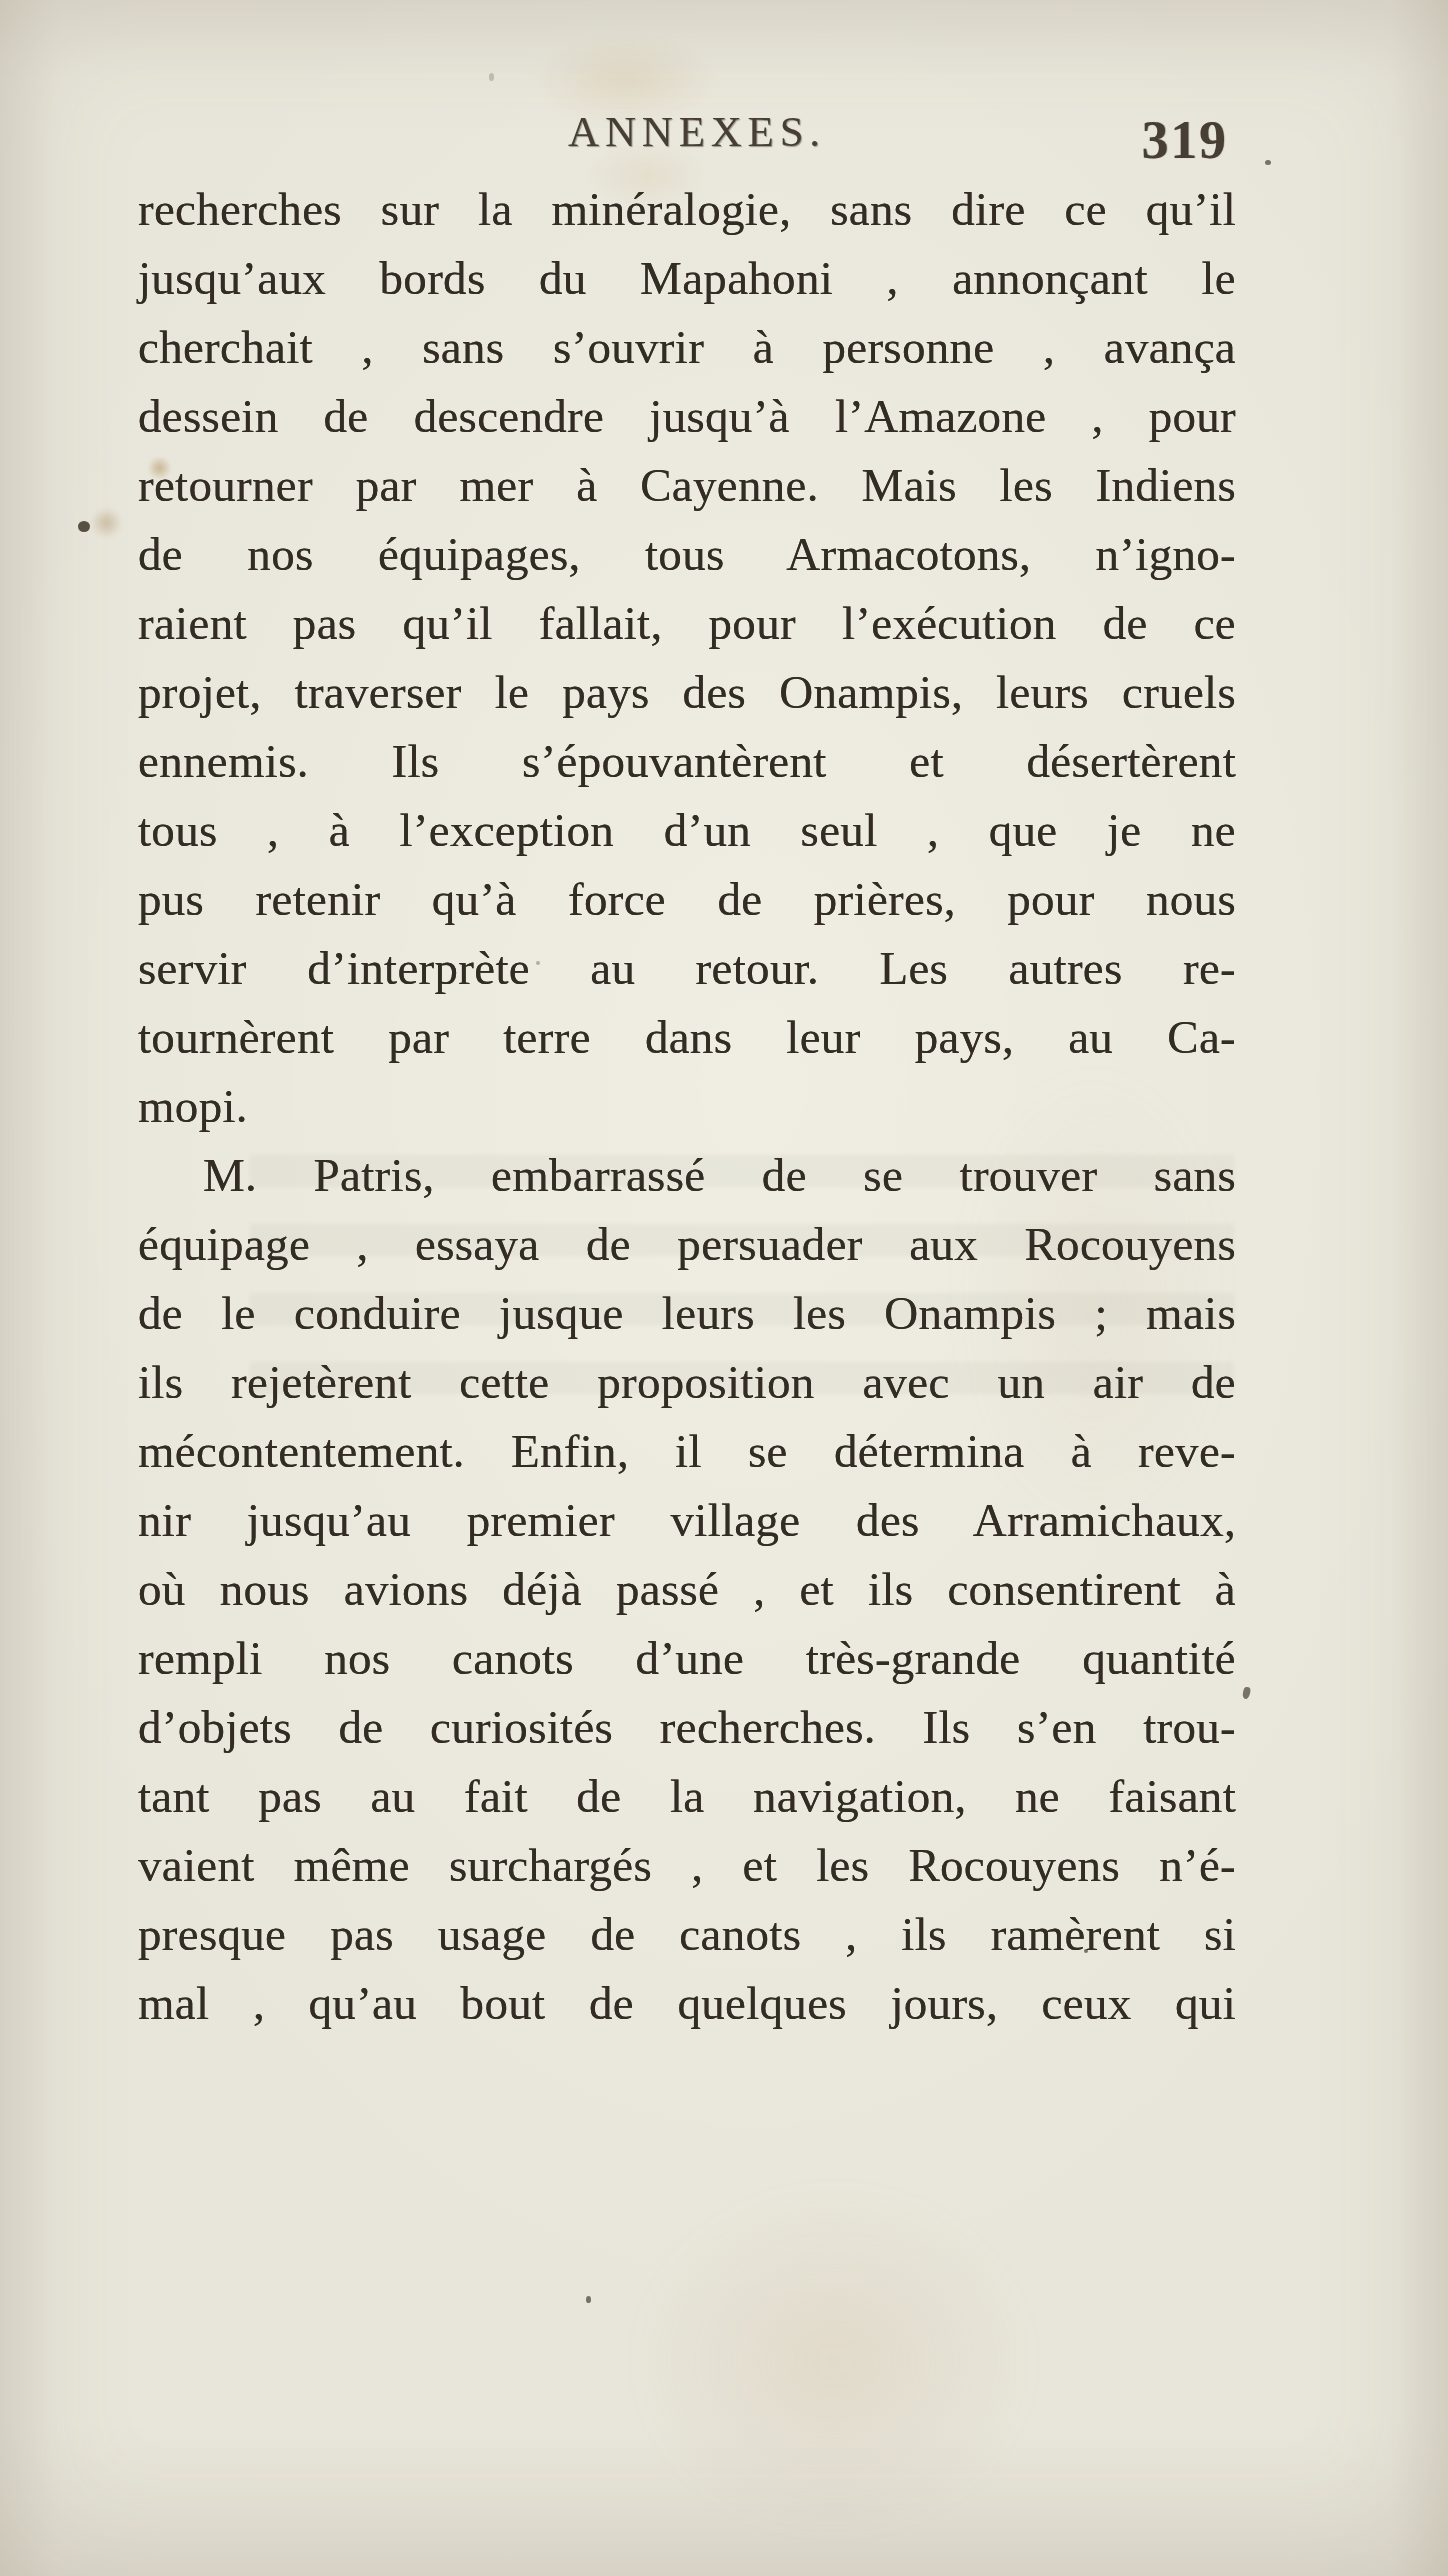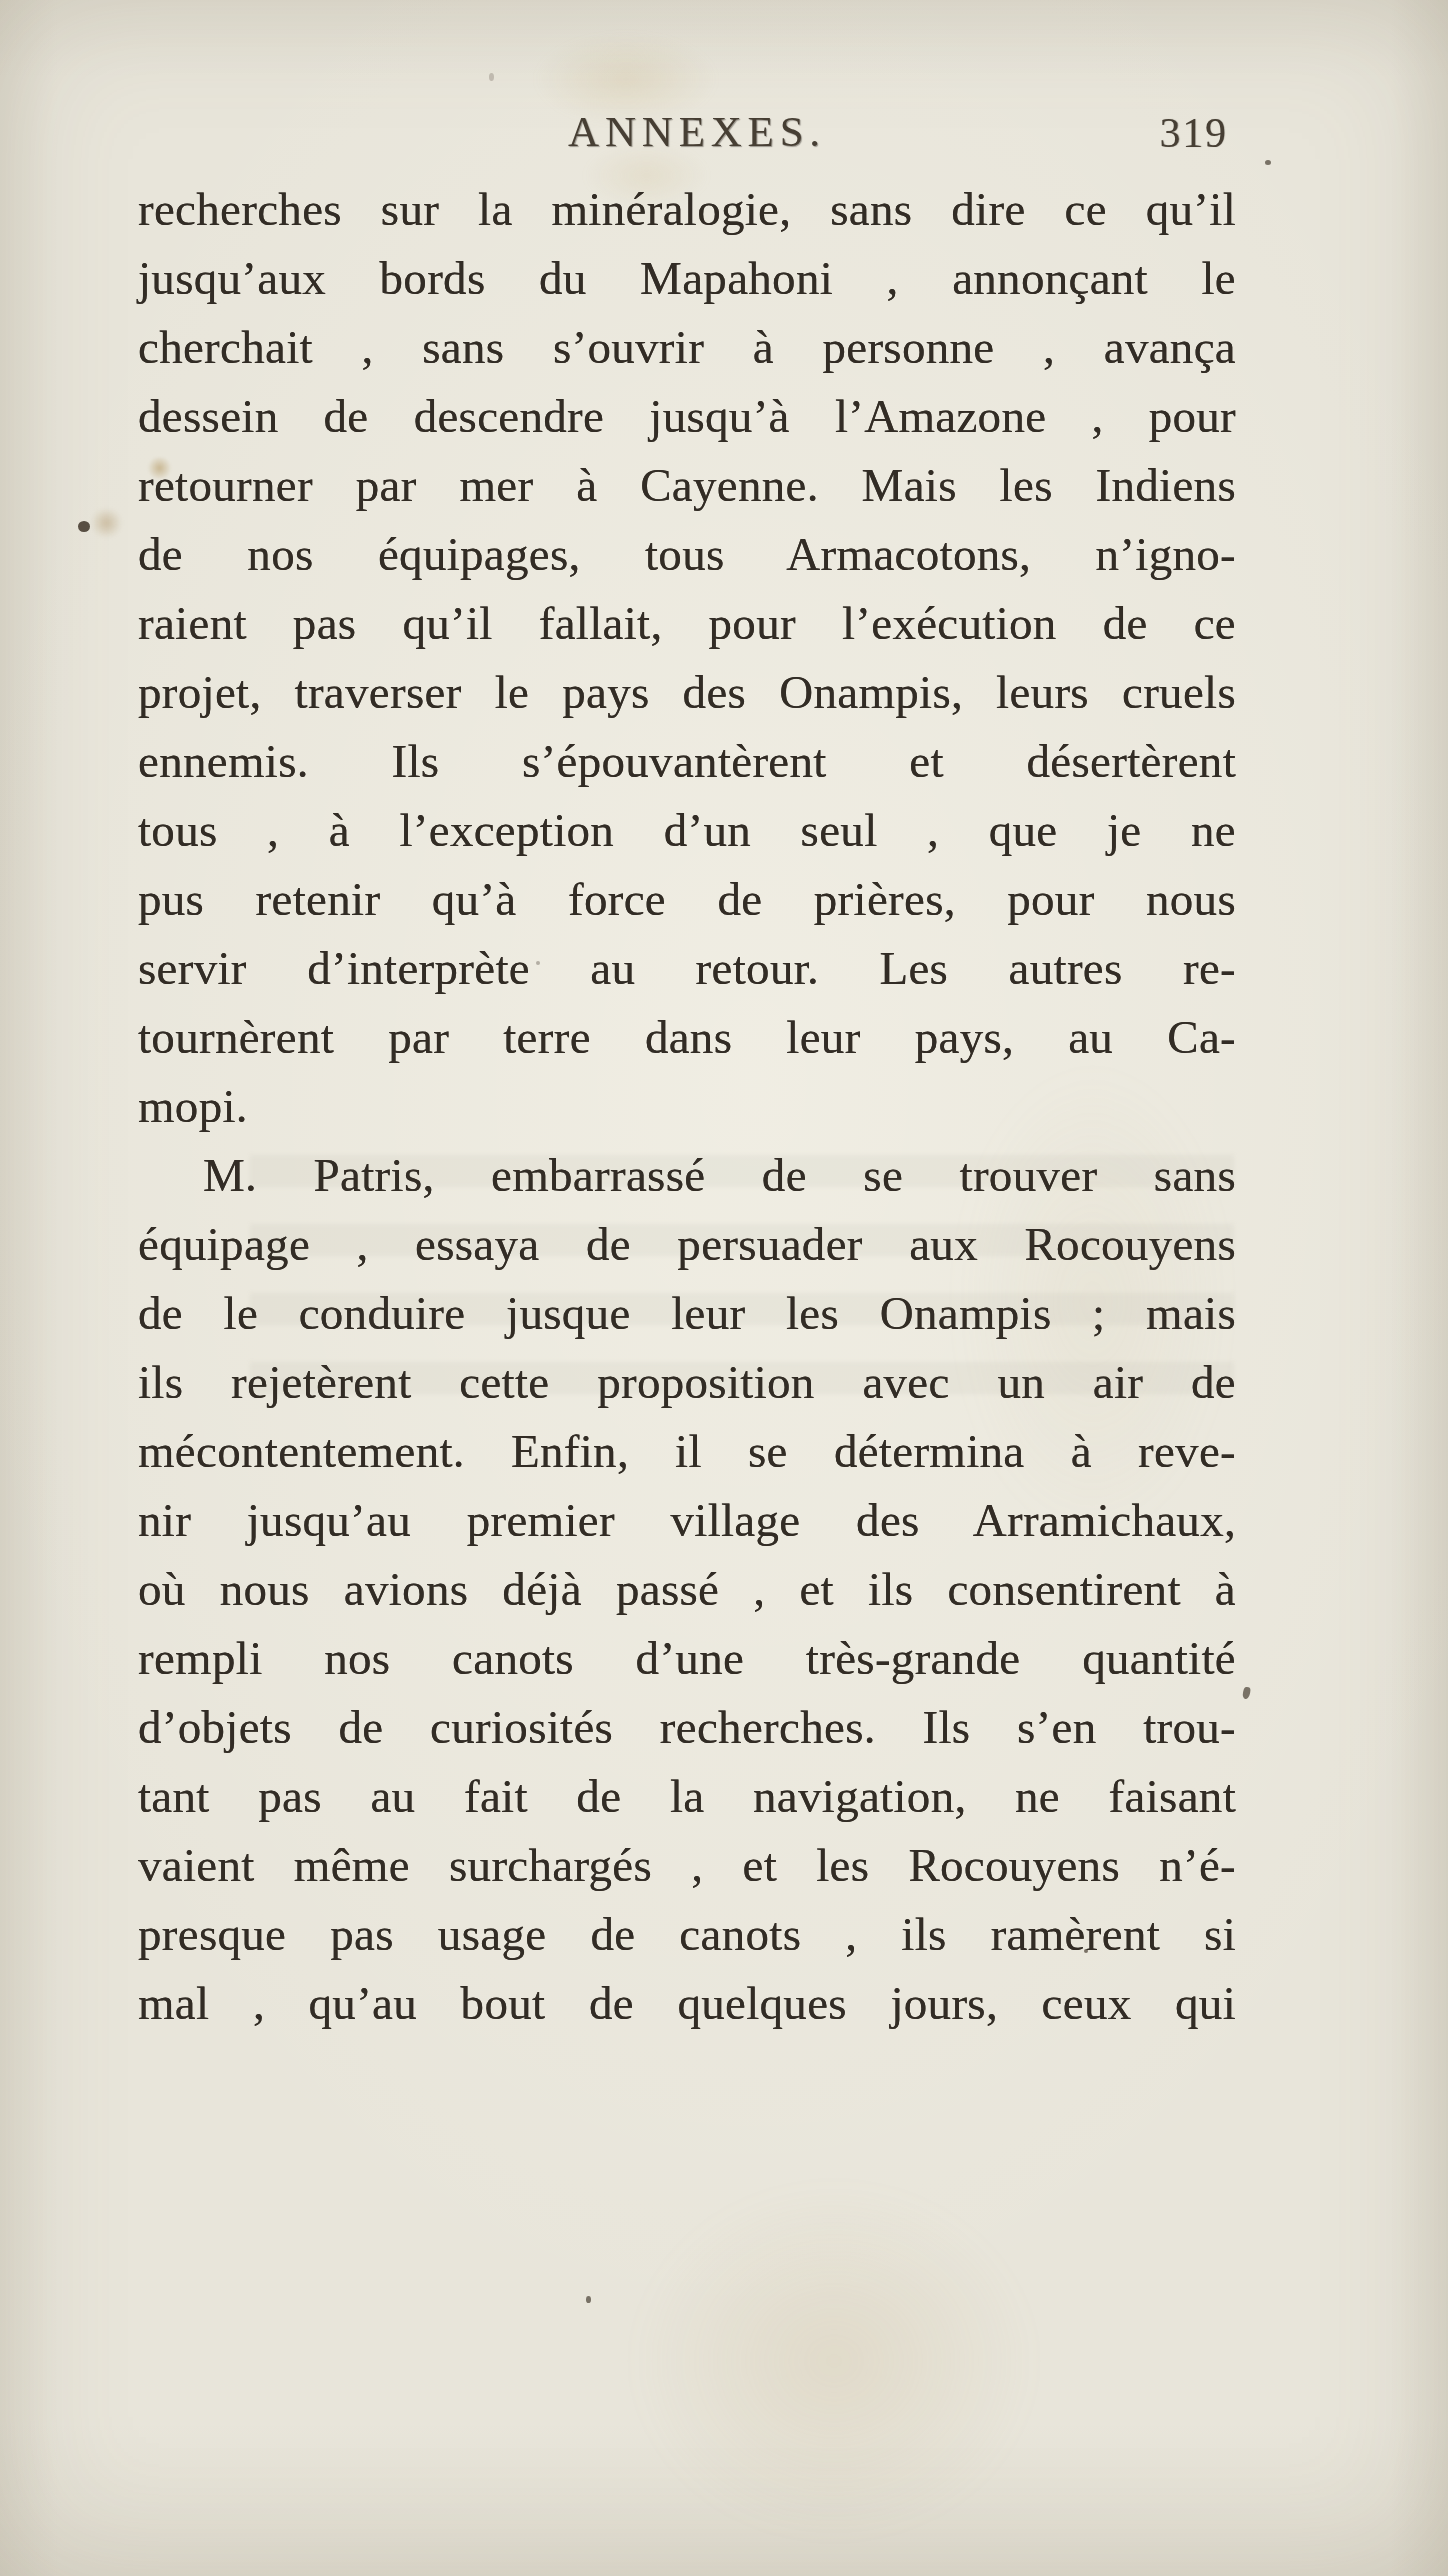--- a/index.html
+++ b/index.html
@@ -31,22 +31,23 @@
     position:absolute;left:148px;top:107px;width:1098px;height:58px;
     color:var(--ink_faded);
   }
   .running-title{
     display:block;text-align:center;
     font-size:43px;letter-spacing:5.8px;
     text-shadow:1px 0.5px 1px rgba(58,52,44,0.45);
   }
   .page-number{
     position:absolute;right:18.4px;top:1.7px;
-    font-size:42px;letter-spacing:1.7px;
+    font-size:54px;letter-spacing:1.7px;
     text-shadow:0.7px 0.4px 0.8px rgba(58,52,44,0.4);
+    font-weight:bold;
   }
   .text-block{
     position:absolute;left:138px;top:175px;width:1098px;
     color:var(--ink);
     font-size:47px;line-height:69px;
     letter-spacing:0.3px;
     text-shadow:0 0 0.6px rgba(46,40,33,0.85);
   }
   .line{
     text-align:justify;
@@ -140,21 +141,21 @@
       <div class="line">raient pas qu’il fallait, pour l’exécution de ce</div>
       <div class="line">projet, traverser le pays des Onampis, leurs cruels</div>
       <div class="line">ennemis. Ils s’épouvantèrent et désertèrent</div>
       <div class="line">tous , à l’exception d’un seul , que je ne</div>
       <div class="line">pus retenir qu’à force de prières, pour nous</div>
       <div class="line">servir d’interprète au retour. Les autres re-</div>
       <div class="line">tournèrent par terre dans leur pays, au Ca-</div>
       <div class="line end">mopi.</div>
       <div class="line indent">M. Patris, embarrassé de se trouver sans</div>
       <div class="line">équipage , essaya de persuader aux Rocouyens</div>
-      <div class="line">de le conduire jusque leur les Onampis ; mais</div>
+      <div class="line">de le conduire jusque leurs les Onampis ; mais</div>
       <div class="line">ils rejetèrent cette proposition avec un air de</div>
       <div class="line">mécontentement. Enfin, il se détermina à reve-</div>
       <div class="line">nir jusqu’au premier village des Arramichaux,</div>
       <div class="line">où nous avions déjà passé , et ils consentirent à</div>
       <div class="line">rempli nos canots d’une très-grande quantité</div>
       <div class="line">d’objets de curiosités recherches. Ils s’en trou-</div>
       <div class="line">tant pas au fait de la navigation, ne faisant</div>
       <div class="line">vaient même surchargés , et les Rocouyens n’é-</div>
       <div class="line">presque pas usage de canots , ils ramèrent si</div>
       <div class="line">mal , qu’au bout de quelques jours, ceux qui</div>

